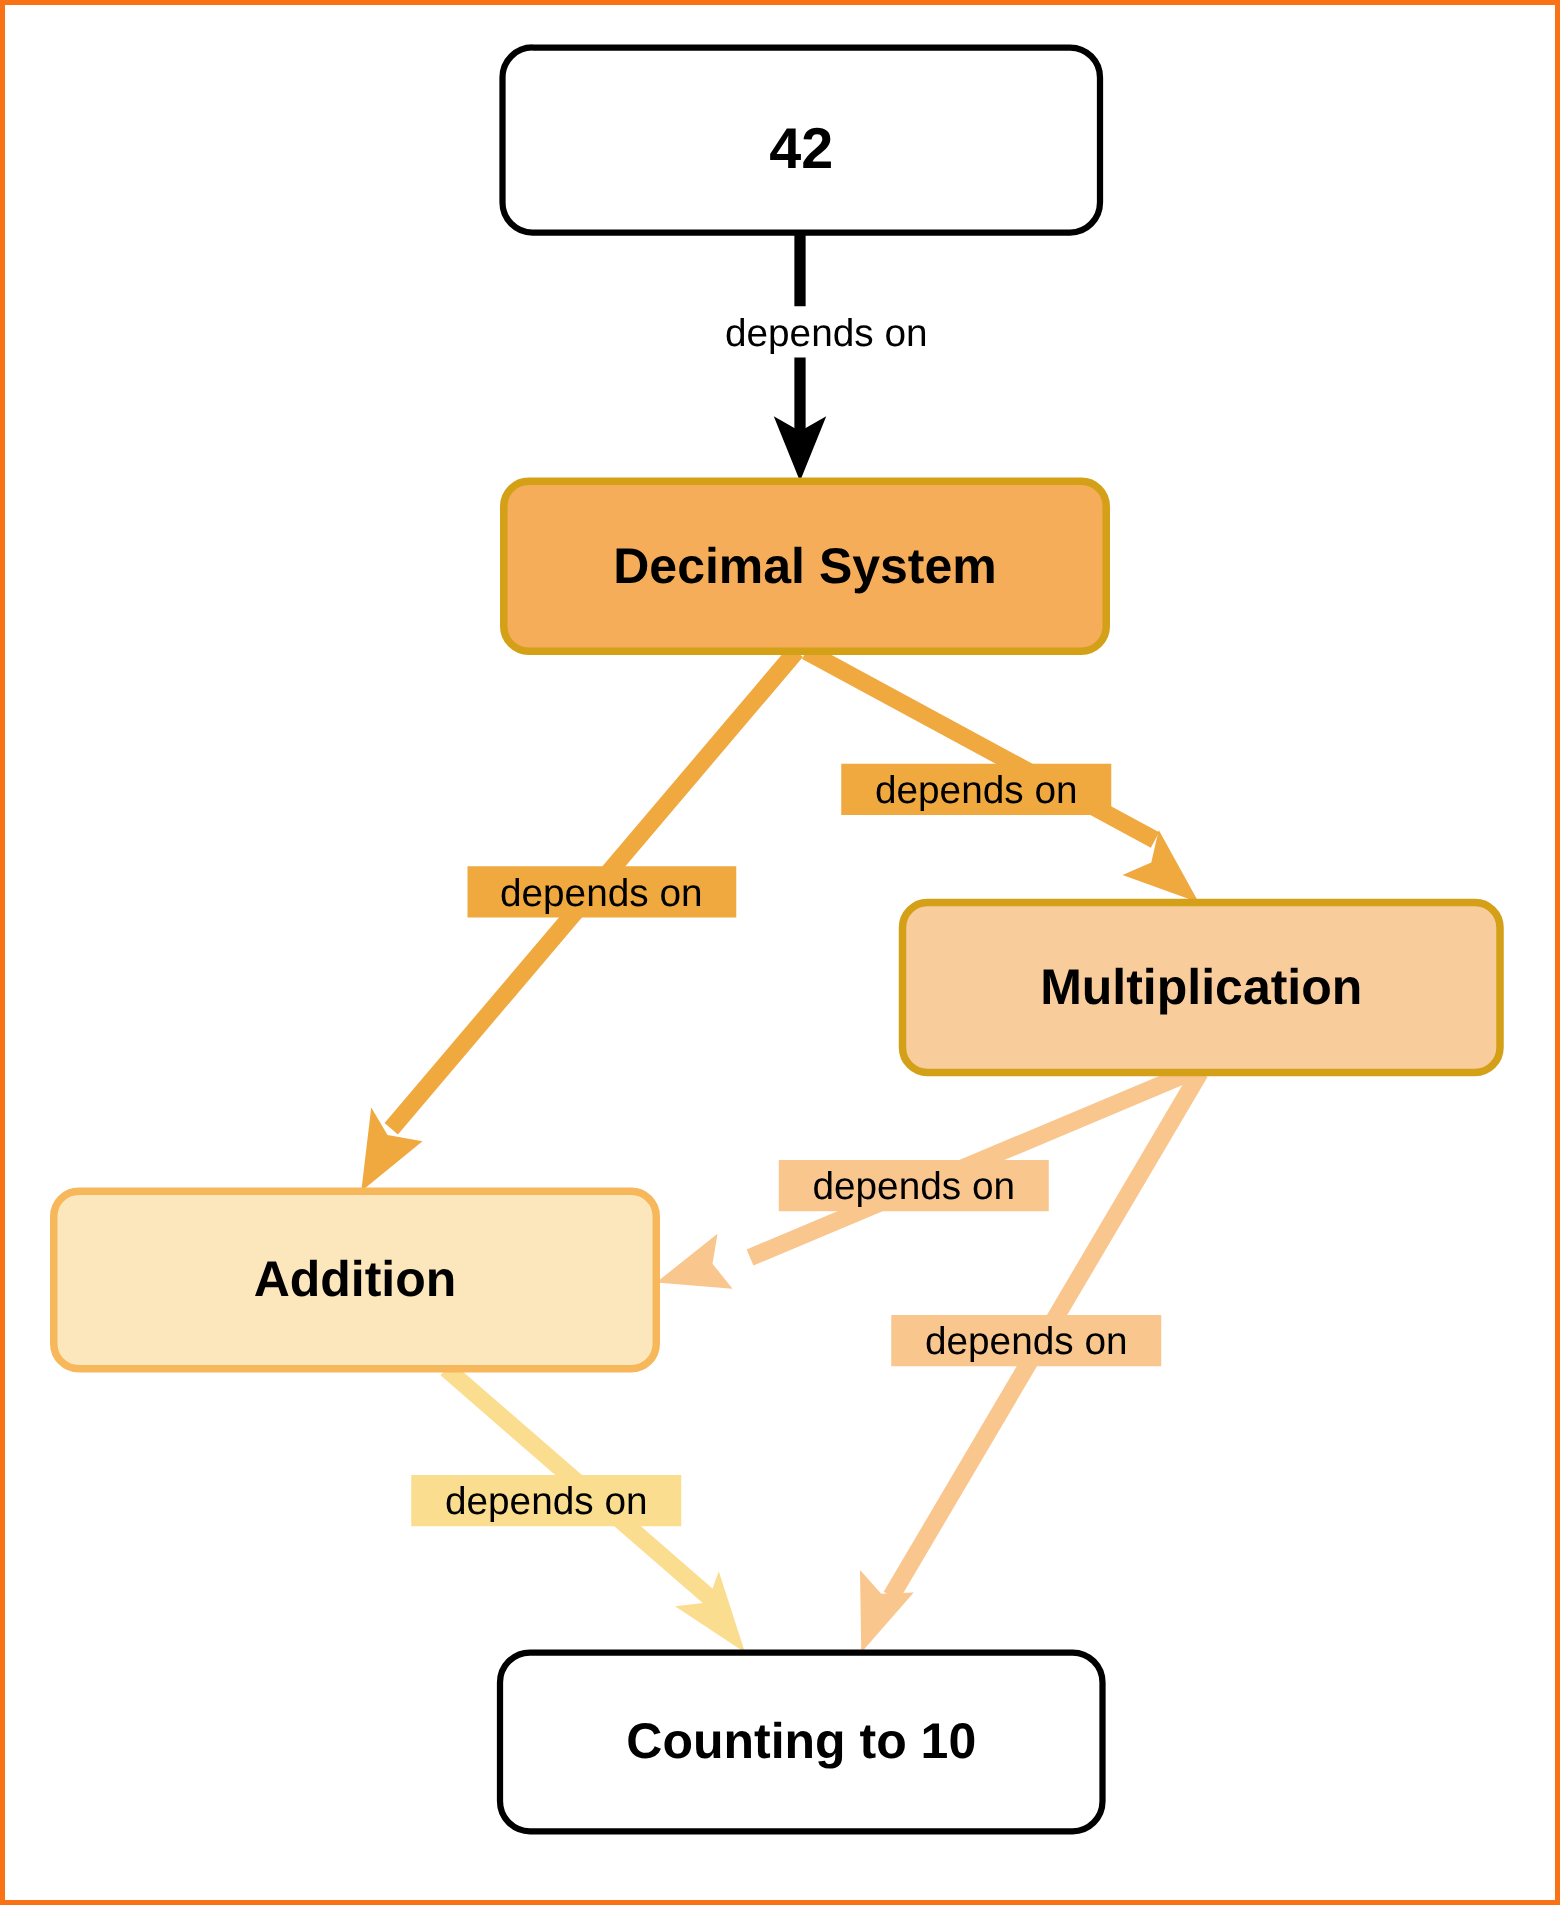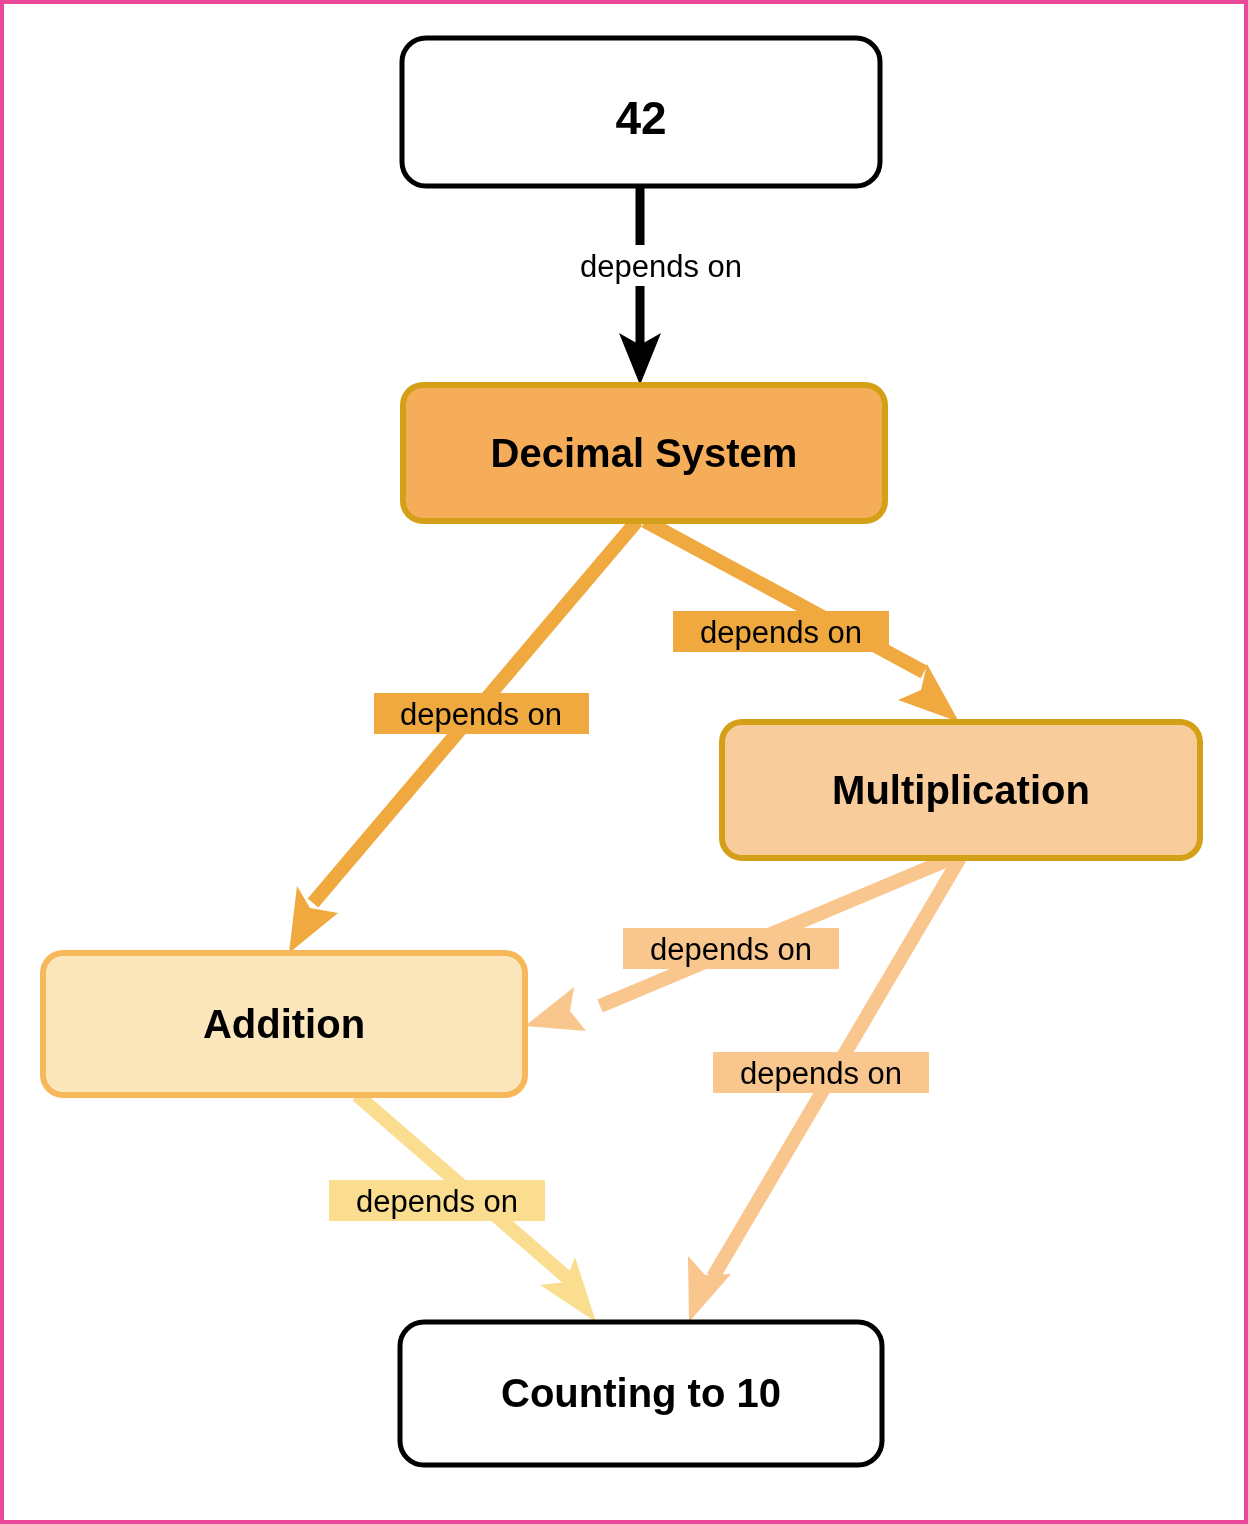--- a/index.html
+++ b/index.html
@@ -11,21 +11,21 @@
     width: 1248px;
     height: 1524px;
     font-family: "Liberation Sans", sans-serif;
     overflow: hidden;
   }
   #diagram-frame {
     position: relative;
     width: 1248px;
     height: 1524px;
     box-sizing: border-box;
-    border: 4px solid #ec4899;
+    border: 4px solid #f97316;
     background: #ffffff;
   }
   #graph-svg {
     display: block;
     width: 1248px;
     height: 1524px;
     position: absolute;
     top: -4px;
     left: -4px;
   }

